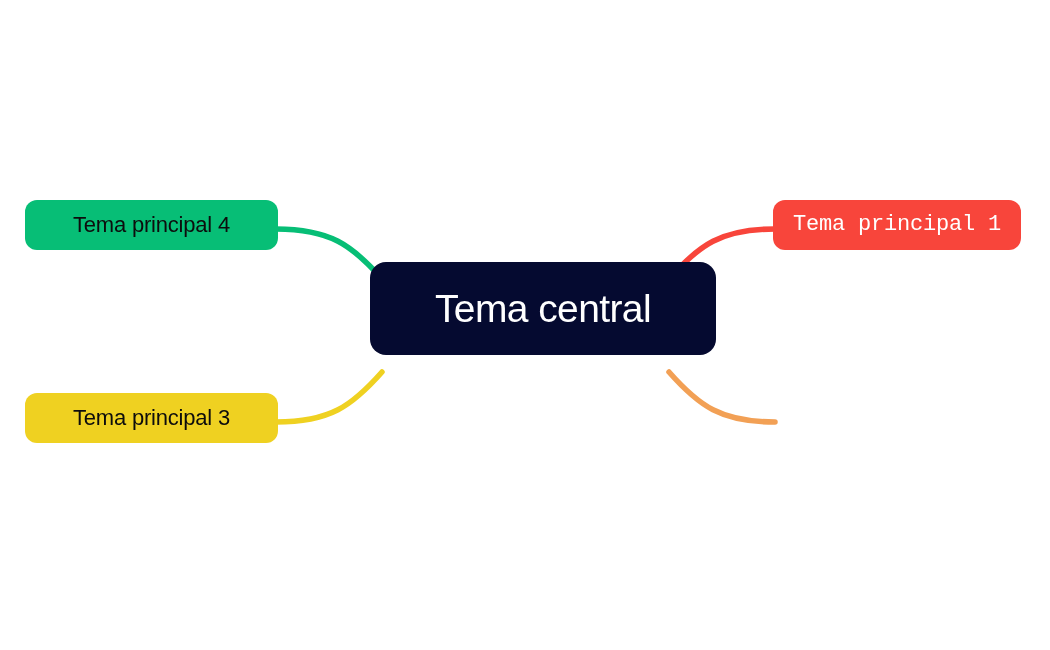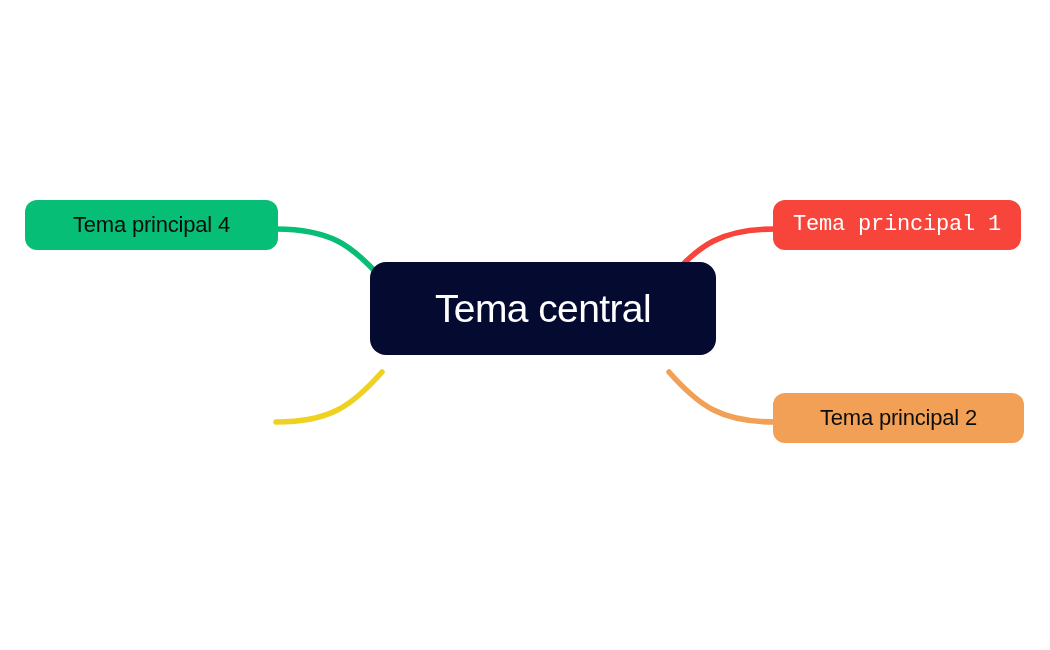--- a/index.html
+++ b/index.html
@@ -116,22 +116,22 @@
   </svg>
 
   <div class="node" id="node-central">
     <span class="node-label">Tema central</span>
   </div>
 
   <div class="node branch text-light" id="node-topic-1">
     <span class="node-label">Tema principal 1</span>
   </div>
 
-  <div class="node branch text-dark" id="node-topic-2">
-    <span class="node-label">Tema principal 2</span>
+
+  <div class="node branch text-dark" id="node-topic-3">
+    <span class="node-label">Tema principal 3</span>
   </div>
-
 
   <div class="node branch text-dark" id="node-topic-4">
     <span class="node-label">Tema principal 4</span>
   </div>
 
 </div>
 
 </body></html>

